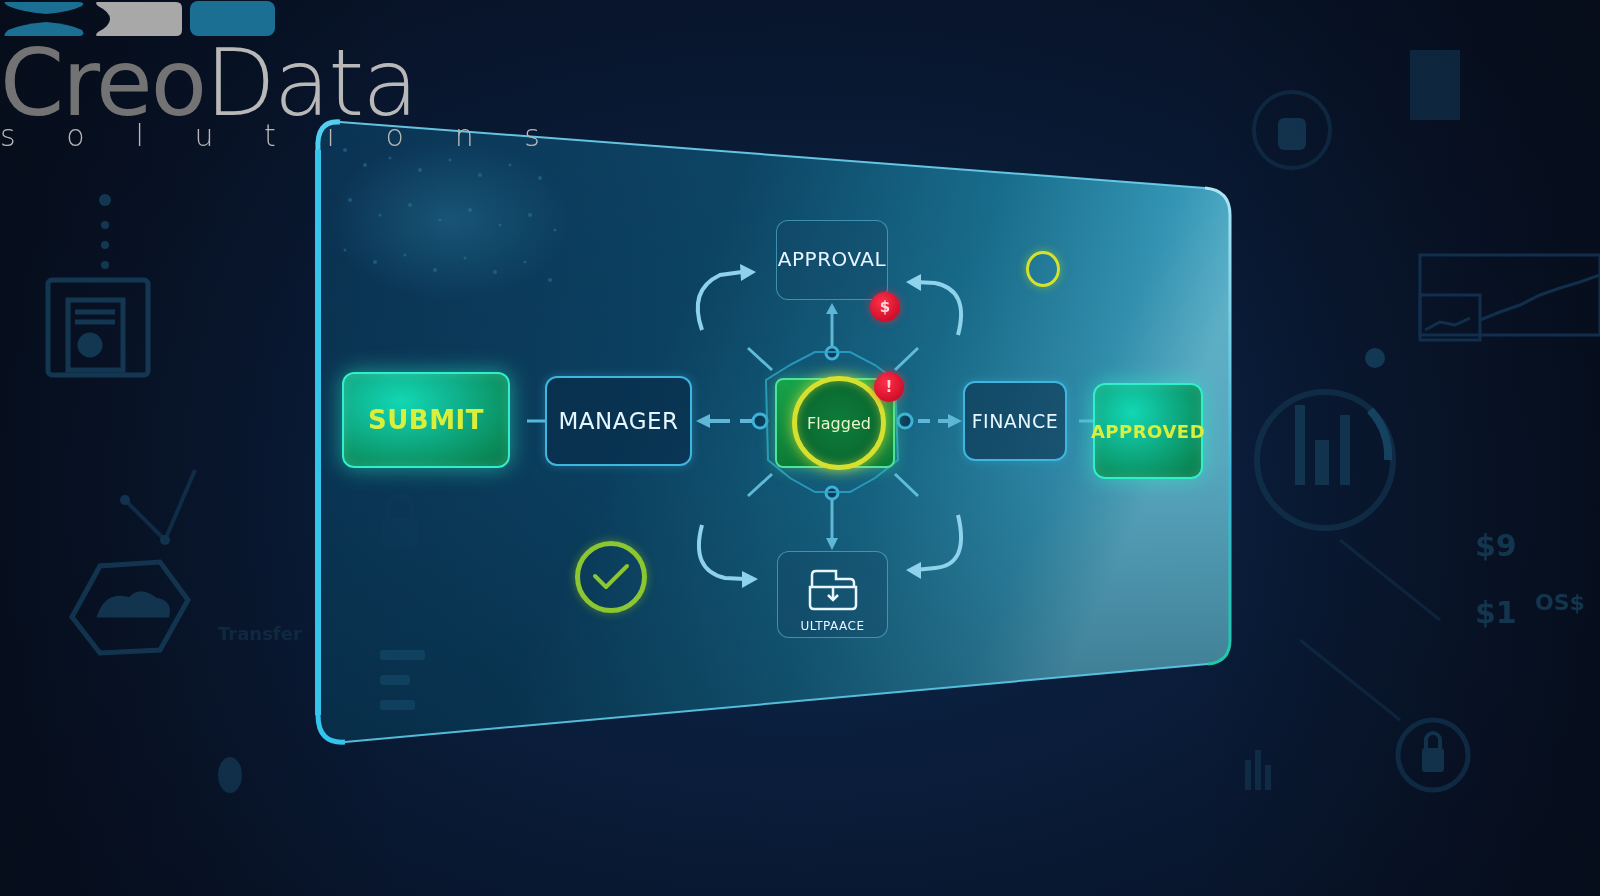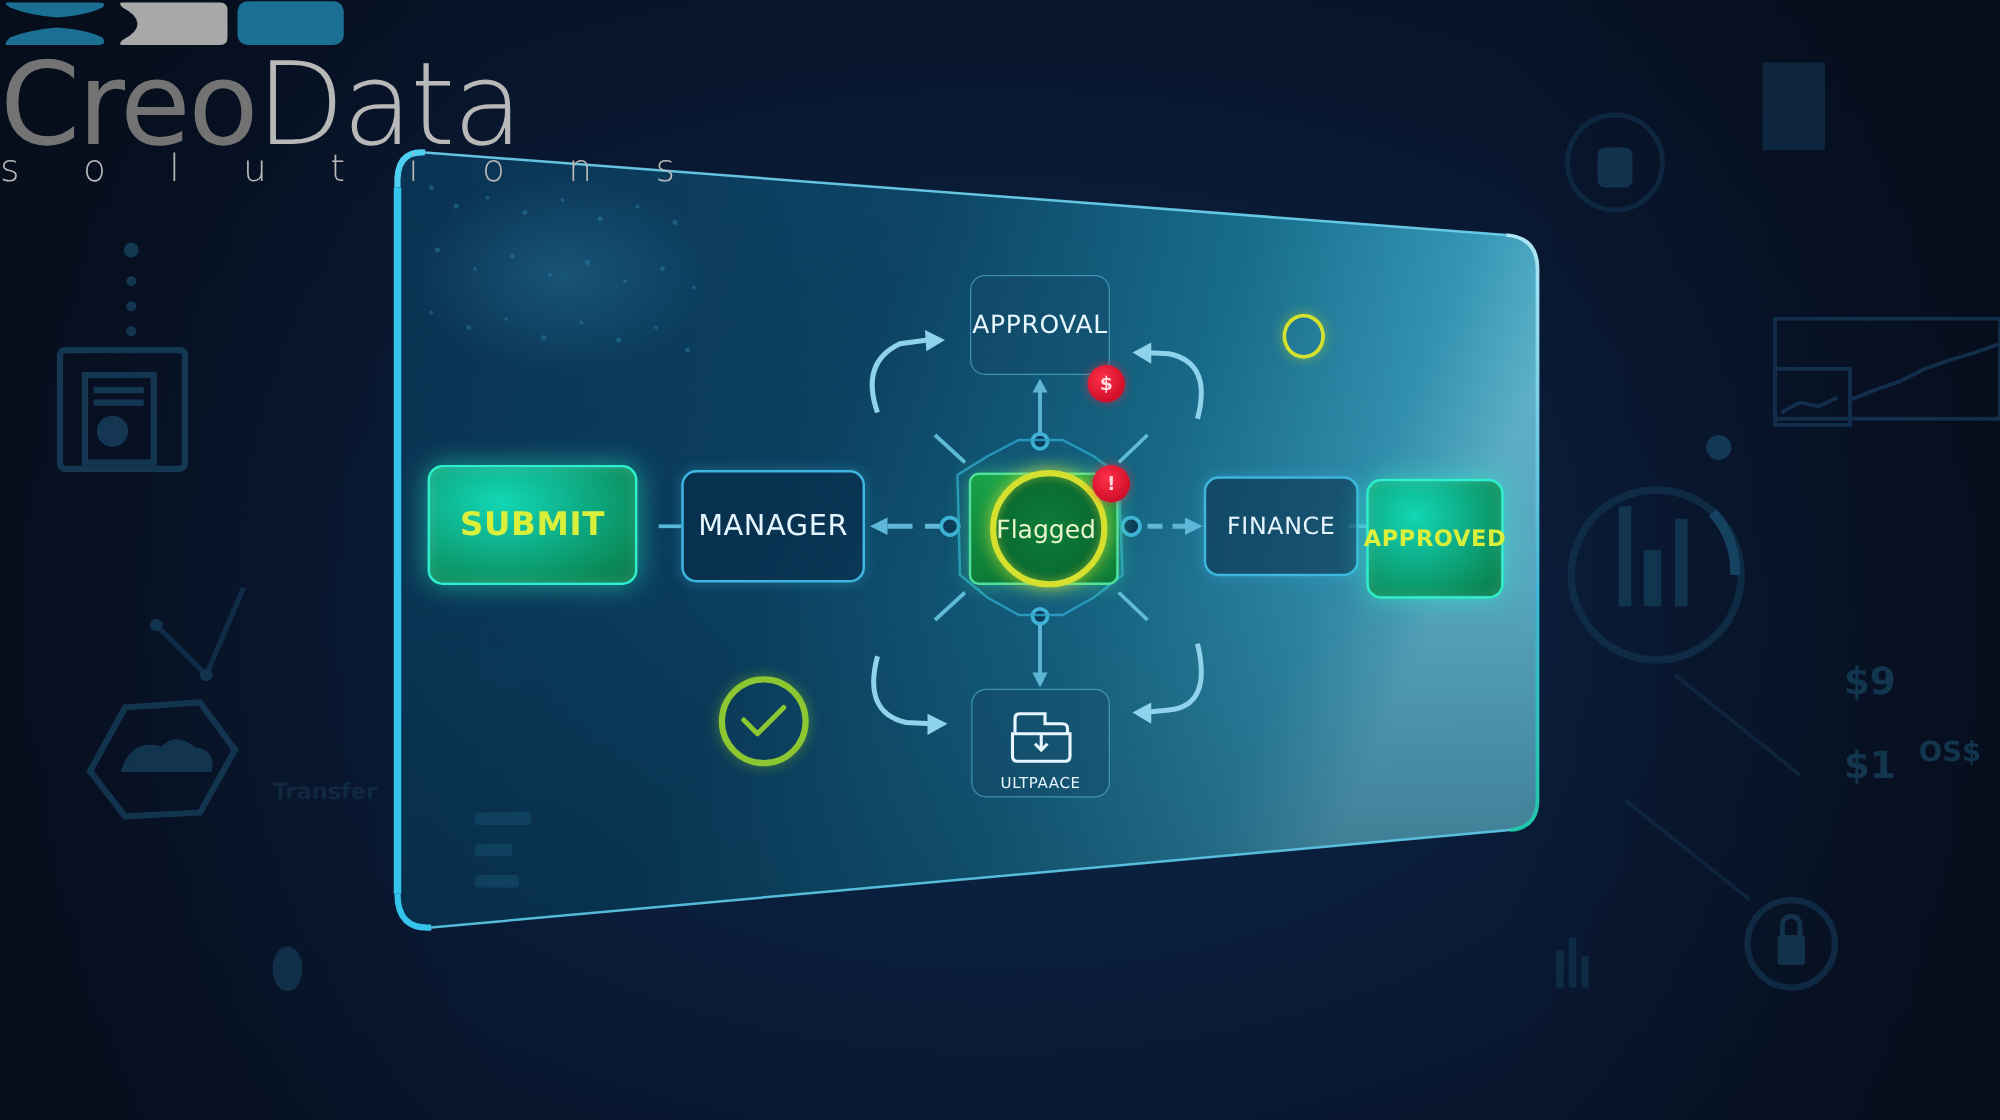--- a/index.html
+++ b/index.html
@@ -57,22 +57,22 @@
       position: absolute; left: 775px; top: 378px; width: 116px; height: 86px; border-radius: 8px;
       background: linear-gradient(180deg, #17a34a 0%, #0c7a36 100%);
       border: 2px solid #4fe29a;
       box-shadow: 0 0 16px rgba(70, 230, 140, 0.5);
     }
     .flagged-ring {
       position: absolute; left: 792px; top: 376px; width: 84px; height: 84px; border-radius: 50%;
       border: 5px solid #d6e02e;
       box-shadow: 0 0 14px rgba(220, 230, 50, 0.75), inset 0 0 8px rgba(220,230,50,0.5);
       background: radial-gradient(circle, #0d7c3a 0%, #0a6a31 70%);
-      display: flex; align-items: center; justify-content: flex-start;
-      color: #e8f7c8; font-size: 20px;
+      display: flex; align-items: center; justify-content: center;
+      color: #e8f7c8; font-size: 16px;
     }
     .badge-red {
       position: absolute; width: 30px; height: 30px; border-radius: 50%;
       background: radial-gradient(circle at 40% 35%, #ff3049 0%, #d10f2a 70%);
       box-shadow: 0 0 8px rgba(255, 40, 60, 0.6);
       color: #ffd7dc; font-size: 15px; display: flex; align-items: center; justify-content: center;
       font-weight: bold;
     }
     .status-ring {
       position: absolute; border-radius: 50%; border: 4px solid #a6d62a;
@@ -312,21 +312,21 @@
 
   <div class="node faint" style="left:776px;top:220px;width:112px;height:80px;font-size:20px;align-items:flex-start;padding-top:26px;">
     <span>APPROVAL</span>
   </div>
 
   <div class="flagged-box"></div>
   <div class="flagged-ring">
     <span>Flagged</span>
   </div>
 
-  <div class="node outline" style="left:963px;top:381px;width:124px;height:80px;font-size:19px;">
+  <div class="node outline" style="left:963px;top:381px;width:104px;height:80px;font-size:19px;">
     <span>FINANCE</span>
   </div>
 
   <div class="node green" style="left:1093px;top:383px;width:110px;height:96px;font-size:18px;">
     <span>APPROVED</span>
   </div>
 
   <div class="node faint" style="left:777px;top:551px;width:111px;height:87px;flex-direction:column;justify-content:flex-end;padding-bottom:4px;font-size:12px;">
     <svg width="54" height="48" viewBox="0 0 54 48" style="margin-bottom:6px">
       <path d="M6 22 V10 Q6 6 10 6 H30 V14 H44 Q48 14 48 18 V22" stroke="#e8f6ff" stroke-width="2.5" fill="none"></path>

